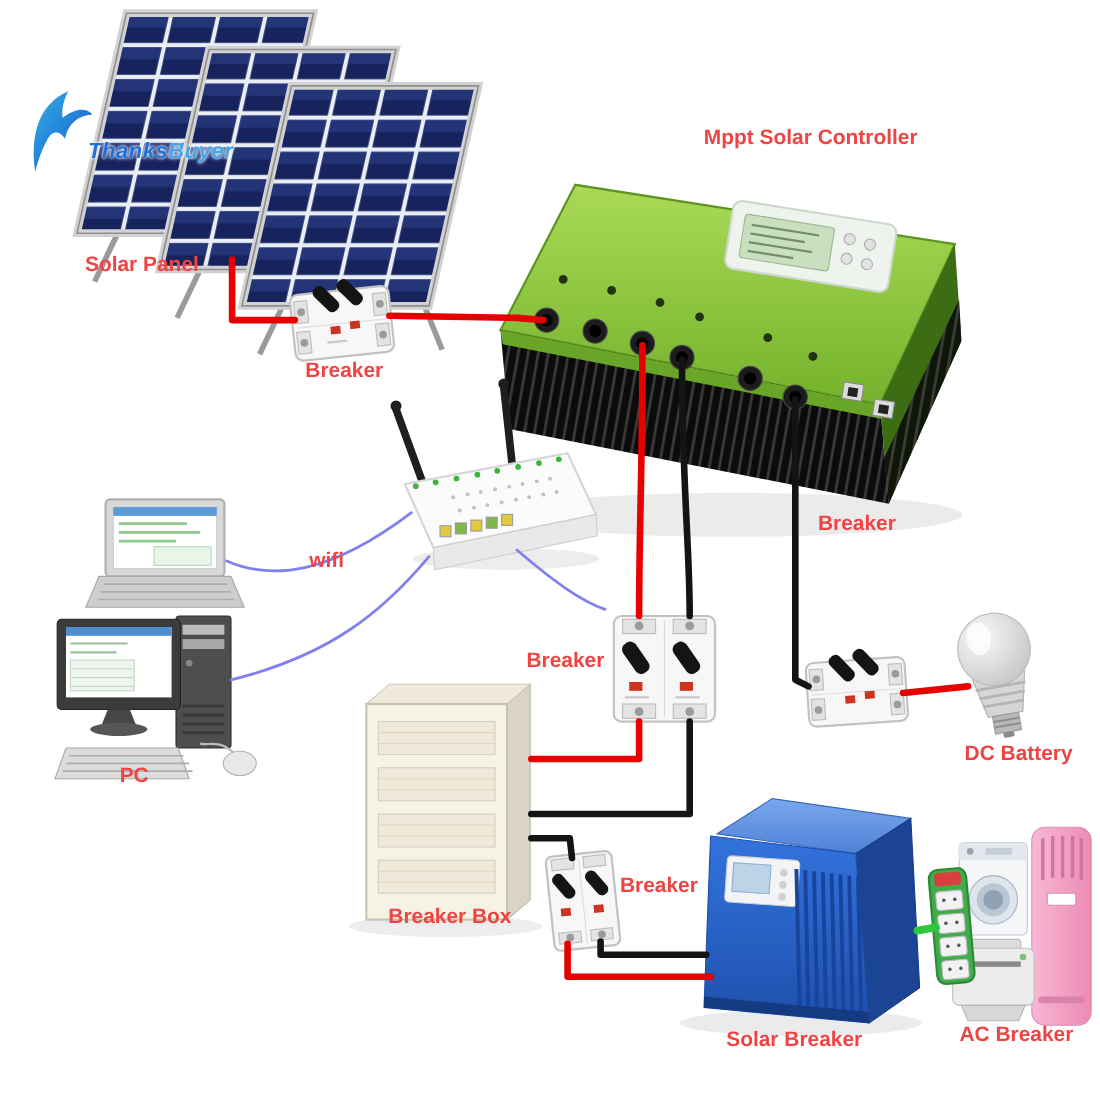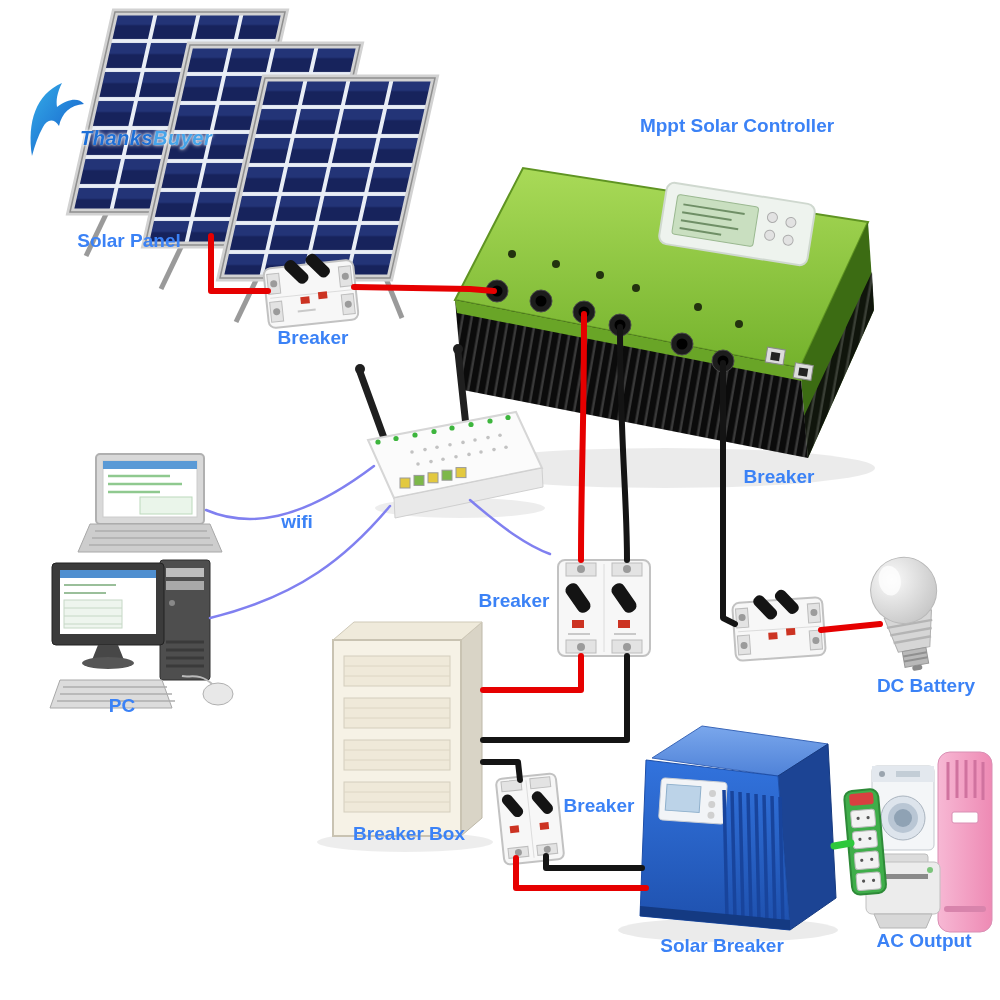--- a/index.html
+++ b/index.html
@@ -1,20 +1,20 @@
 <!DOCTYPE html>
 <html><head>
 <meta charset="utf-8">
 <style>
   html,body{margin:0;padding:0;background:#ffffff;}
   .stage{position:relative;width:1000px;height:1000px;background:#ffffff;overflow:hidden;
          font-family:"Liberation Sans",sans-serif;}
   svg.scene{position:absolute;left:0;top:0;z-index:1;}
   .lbl{position:absolute;transform:translate(-50%,-50%);font-weight:700;font-size:19px;
-       color:#3b82f6;white-space:nowrap;z-index:10;}
+       color:#ef4444;white-space:nowrap;z-index:10;}
   .logo{position:absolute;left:24px;top:80px;display:flex;align-items:center;z-index:12;}
   .logo-text{font-style:italic;font-weight:700;font-size:20px;letter-spacing:0.5px;
              text-shadow:0 0 2px #fff,0 0 4px #fff;margin-left:-6px;margin-top:36px;}
   .logo-t1{color:#1d6fd6;}
   .logo-t2{color:#45a4ea;}
 </style>
 </head>
 <body>
 
 <div class="stage">
@@ -414,28 +414,28 @@
     <path d="M206,510 C248,528 300,522 374,466" stroke="#8080f0" stroke-width="2.5"></path>
     <path d="M210,618 C300,596 348,556 390,506" stroke="#8080f0" stroke-width="2.5"></path>
     <path d="M470,500 C505,530 528,546 550,554" stroke="#8080f0" stroke-width="2.5"></path>
   </g>
 </svg>
 
 <div class="lbl" style="left:129px;top:241px">Solar Panel</div>
 <div class="lbl" style="left:313px;top:338px">Breaker</div>
 <div class="lbl" style="left:737px;top:126px">Mppt Solar Controller</div>
 <div class="lbl" style="left:779px;top:477px">Breaker</div>
-<div class="lbl" style="left:297px;top:522px">wifi</div>
+<div class="lbl" style="left:297px;top:510px">wifi</div>
 <div class="lbl" style="left:514px;top:601px">Breaker</div>
 <div class="lbl" style="left:122px;top:706px">PC</div>
 <div class="lbl" style="left:926px;top:686px">DC Battery</div>
 <div class="lbl" style="left:409px;top:834px">Breaker Box</div>
 <div class="lbl" style="left:599px;top:806px">Breaker</div>
 <div class="lbl" style="left:722px;top:946px">Solar Breaker</div>
-<div class="lbl" style="left:924px;top:941px">AC Output</div>
+<div class="lbl" style="left:924px;top:941px">AC Breaker</div>
 
 <div class="logo">
   <svg width="62" height="80" viewBox="0 0 62 80">
     <path d="M8,76 C3,42 12,14 38,3 C33,13 32,20 33,27 C45,18 55,18 60,24 C46,25 38,33 35,46 C30,38 23,39 19,47 C14,56 11,65 8,76 Z" fill="url(#logoGrad)"></path>
   </svg>
   <div class="logo-text"><span class="logo-t1">Thanks</span><span class="logo-t2">Buyer</span></div>
 </div>
 
 </div>
 

